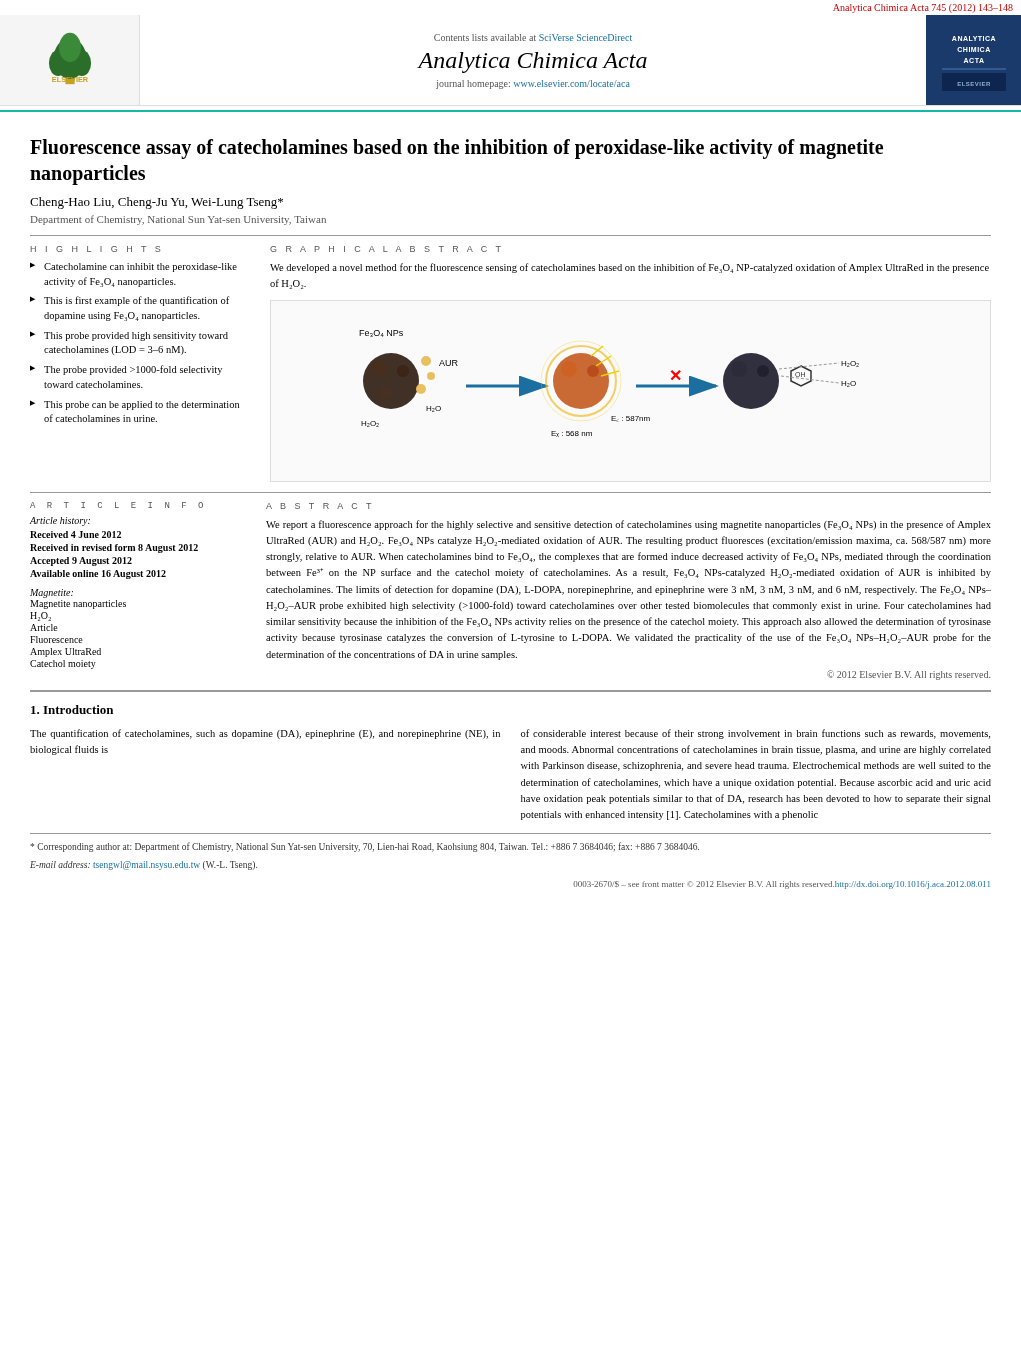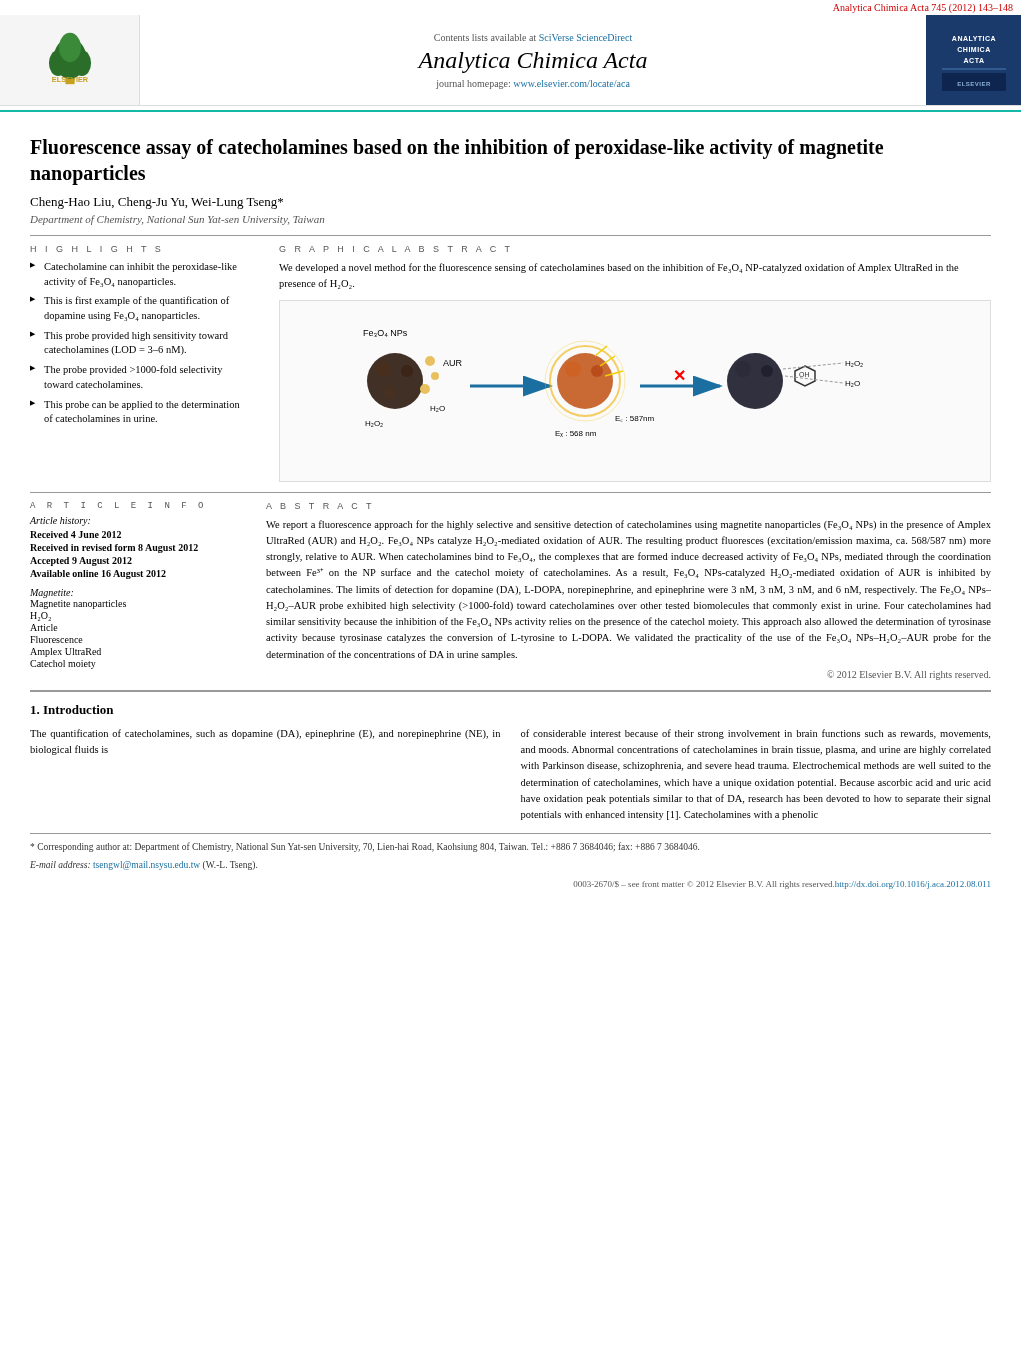--- a/index.html
+++ b/index.html
@@ -103,35 +103,34 @@
       color: #000;
     }
 
     .authors {
       font-size: 13px;
       margin-bottom: 3px;
       color: #000;
     }
     .affiliation {
       font-size: 11px;
-      font-style: italic;
       color: #555;
       margin-bottom: 10px;
     }
 
     hr.section-divider {
       border: none;
       border-top: 1px solid #999;
       margin: 8px 0;
     }
 
     
     .two-col {
       display: flex;
-      gap: 29px;
+      gap: 20px;
       margin-bottom: 10px;
     }
     .col-left {
       width: 220px;
       flex-shrink: 0;
     }
     .col-right {
       flex: 1;
     }
 

